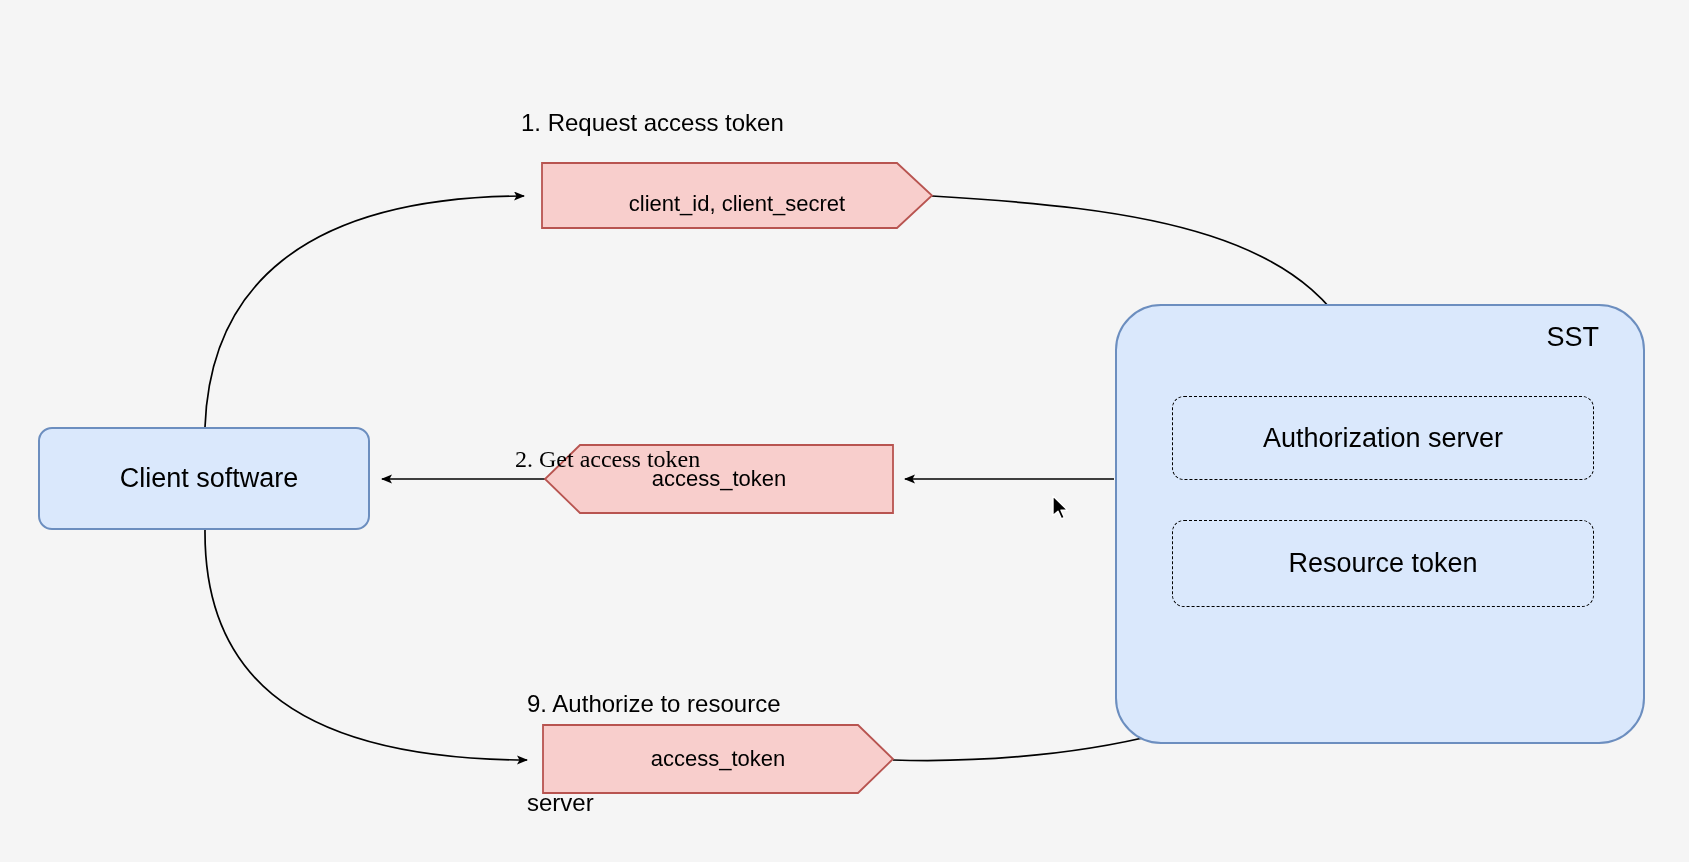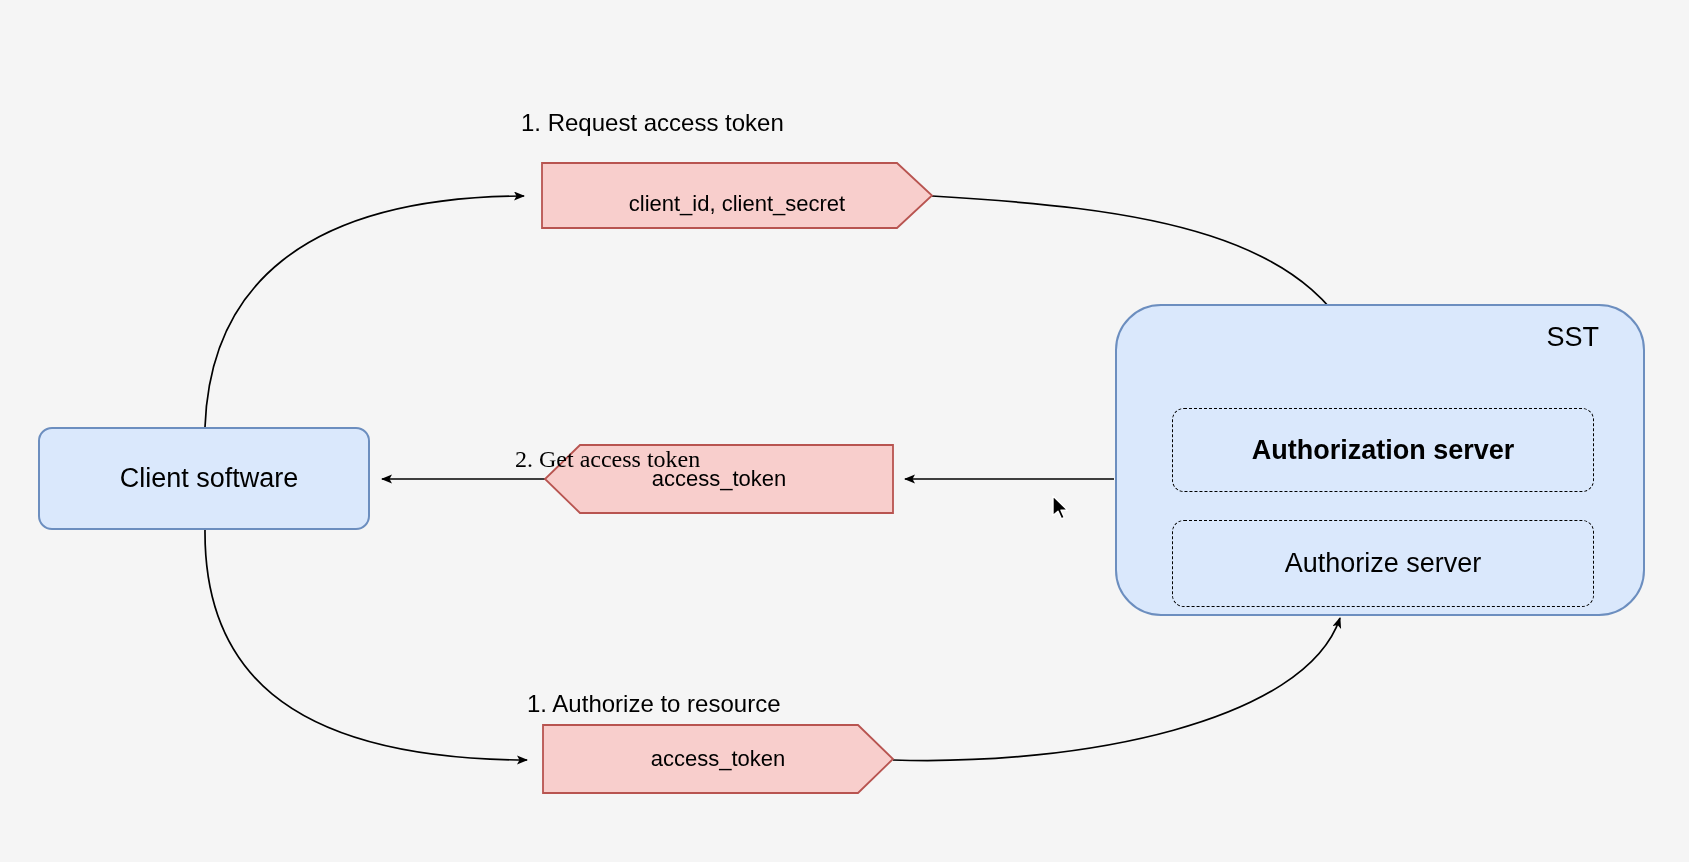--- a/index.html
+++ b/index.html
@@ -21,37 +21,37 @@
     box-sizing:border-box;
   }
   .client-node{
     left:38px;top:427px;width:332px;height:103px;
     border-radius:14px;
     display:flex;align-items:center;justify-content:center;
     font-size:27px;
     padding-left:10px;
   }
   .sst-node{
-    left:1115px;top:304px;width:530px;height:312px;
+    left:1115px;top:304px;width:530px;height:440px;
     border-radius:46px;
   }
   .sst-label{
     position:absolute;right:44px;top:16px;
     font-size:27px;
   }
   .dashed-box{
     position:absolute;
     border:1.7px dashed #000;
     border-radius:12px;
     box-sizing:border-box;
     display:flex;align-items:center;justify-content:center;
     font-size:27px;
     background:transparent;
   }
-  .auth-box{left:55px;top:102px;width:422px;height:84px;font-weight:bold;}
+  .auth-box{left:55px;top:90px;width:422px;height:84px;}
   .res-box{left:55px;top:214px;width:422px;height:87px;}
 
   
   .msg-label{
     position:absolute;
     display:flex;align-items:center;justify-content:center;
     font-size:22px;
     pointer-events:none;
   }
   .msg1{left:542px;top:163px;width:390px;height:82px;}
@@ -105,31 +105,32 @@
   <div class="node client-node">
     <span>Client software</span>
   </div>
 
   <div class="node sst-node">
     <div class="sst-label">SST</div>
     <div class="dashed-box auth-box">
       <span>Authorization server</span>
     </div>
     <div class="dashed-box res-box">
-      <span>Authorize server</span>
+      <span>Resource token</span>
     </div>
   </div>
 
   <div class="msg-label msg1">client_id, client_secret</div>
   <div class="msg-label msg2">access_token</div>
   <div class="msg-label msg3">access_token</div>
 
   <div class="annotation step1">
     <div>1. Request access token</div>
   </div>
   <div class="annotation step2">
     <div>2. Get access token</div>
   </div>
   <div class="annotation step3">
-    <div>1. Authorize to resource</div>
+    <div>9. Authorize to resource</div>
+    <div>server</div>
   </div>
 
 </div>
 
 </body></html>

